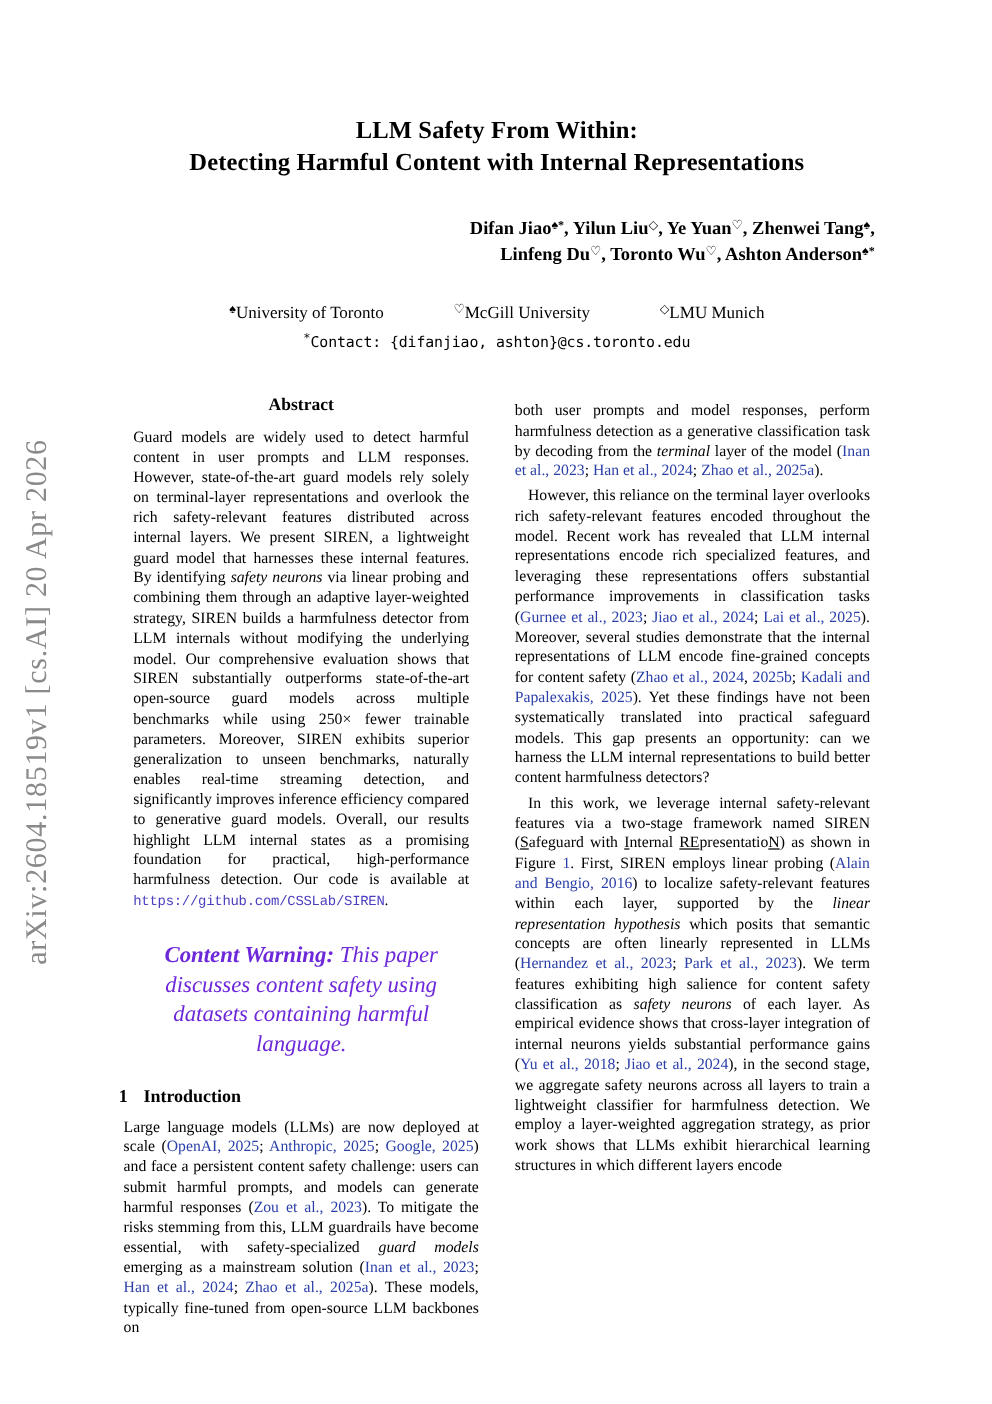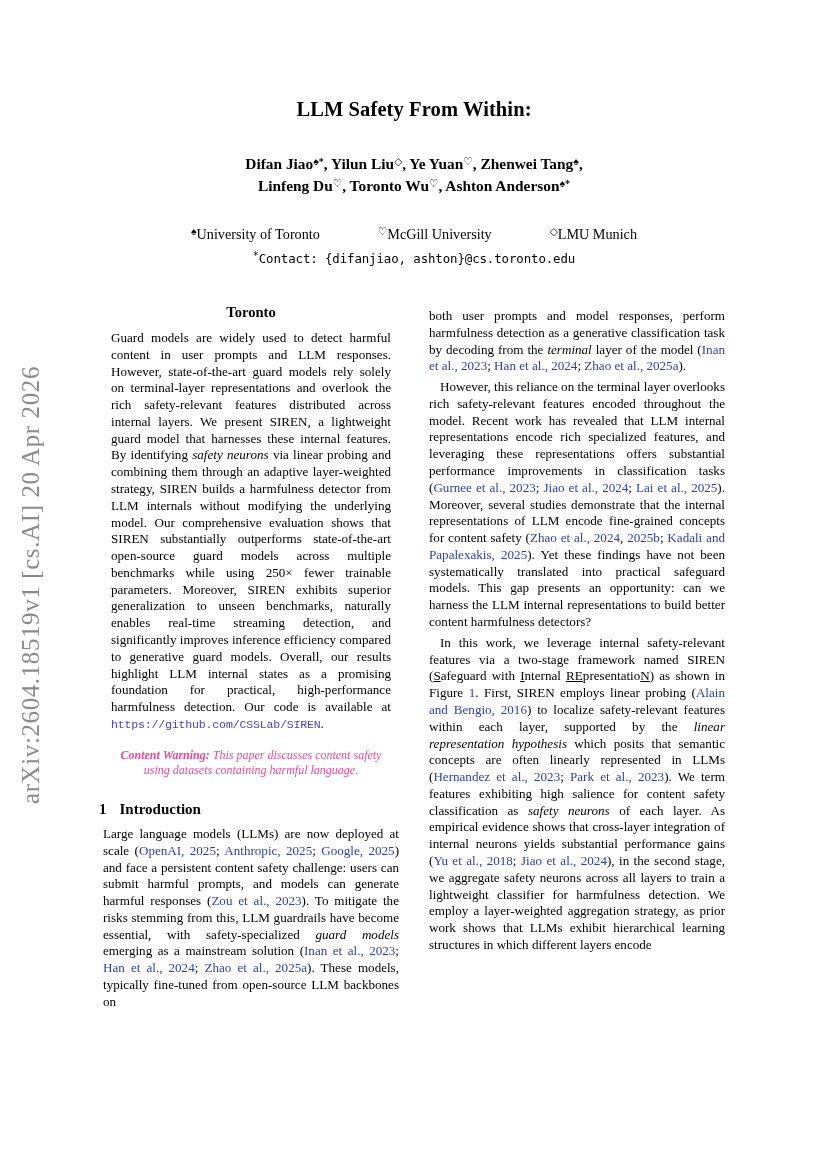--- a/index.html
+++ b/index.html
@@ -60,21 +60,21 @@
     text-align: center;
     font-size: 20.5px;
     font-weight: bold;
     line-height: 1.32;
     letter-spacing: 0.1px;
     margin: 0 0 0 0;
   }
   .title .line2 { display: block; }
 
   .authors {
-    text-align: center;
+    text-align: right;
     font-size: 15.4px;
     font-weight: bold;
     line-height: 1.42;
     margin-top: 30px;
   }
   .authors .arow { display: block; }
 
   .affils {
     text-align: center;
     font-size: 14.2px;
@@ -134,25 +134,25 @@
     font-family: Liberation Mono, monospace;
     font-size: 11.6px;
     color: #4a3fbf;
     letter-spacing: -0.2px;
   }
   .cite { color: #2b3fa8; }
   .it { font-style: italic; }
   .mathx { font-family: "Liberation Serif", "DejaVu Serif", serif; }
 
   .warning {
-    margin-top: 15px;
+    margin-top: 25px;
     padding: 0 8px;
     text-align: center;
-    color: #ec4899;
-    font-size: 12px;
+    color: #6d28d9;
+    font-size: 19px;
     line-height: 1.30;
     font-style: italic;
   }
   .warning b {
     font-weight: bold;
     font-style: italic;
   }
 
   .section-head {
     font-size: 15px;
@@ -170,37 +170,38 @@
 
 <div class="arxiv-stamp">
   <span>arXiv:2604.18519v1  [cs.AI]  20 Apr 2026</span>
 </div>
 
 <div class="page">
   <div class="content">
 
     <h1 class="title">
       <span class="line1">LLM Safety From Within:</span>
+      <span class="line2">Detecting Harmful Content with Internal Representations</span>
     </h1>
 
     <div class="authors">
       <span class="arow"><span>Difan Jiao</span><span class="sym">♠</span><span class="sym-star">*</span><span>, Yilun Liu</span><span class="sym">◇</span><span>, Ye Yuan</span><span class="sym">♡</span><span>, Zhenwei Tang</span><span class="sym">♠</span><span>,</span></span>
       <span class="arow"><span>Linfeng Du</span><span class="sym">♡</span><span>, Toronto Wu</span><span class="sym">♡</span><span>, Ashton Anderson</span><span class="sym">♠</span><span class="sym-star">*</span></span>
     </div>
 
     <div class="affils">
       <span class="affil-line"><span class="affil-item"><span class="sym">♠</span><span>University of Toronto</span></span><span class="affil-item"><span class="sym">♡</span><span>McGill University</span></span><span class="affil-item"><span class="sym">◇</span><span>LMU Munich</span></span></span>
       <span class="contact-line"><span class="sym-star">*</span><span>Contact: {difanjiao, ashton}@cs.toronto.edu</span></span>
     </div>
 
     <div class="columns">
 
       <div class="col">
 
-        <div class="abstract-head">Toronto</div>
+        <div class="abstract-head">Abstract</div>
 
         <div class="abstract-body">
           <p class="just"><span>Guard models are widely used to detect harmful content in user prompts and LLM responses. However, state-of-the-art guard models rely solely on terminal-layer representations and overlook the rich safety-relevant features distributed across internal layers. We present SIREN, a lightweight guard model that harnesses these internal features. By identifying </span><span class="it">safety neurons</span><span> via linear probing and combining them through an adaptive layer-weighted strategy, SIREN builds a harmfulness detector from LLM internals without modifying the underlying model. Our comprehensive evaluation shows that SIREN substantially outperforms state-of-the-art open-source guard models across multiple benchmarks while using </span><span class="mathx">250×</span><span> fewer trainable parameters. Moreover, SIREN exhibits superior generalization to unseen benchmarks, naturally enables real-time streaming detection, and significantly improves inference efficiency compared to generative guard models. Overall, our results highlight LLM internal states as a promising foundation for practical, high-performance harmfulness detection. Our code is available at </span><span class="url">https://github.com/CSSLab/SIREN</span><span>.</span></p>
         </div>
 
         <div class="warning"><b>Content Warning:</b><span> This paper discusses content safety using datasets containing harmful language.</span></div>
 
         <div class="section-head">
           <span class="num">1</span>
           <span>Introduction</span>

